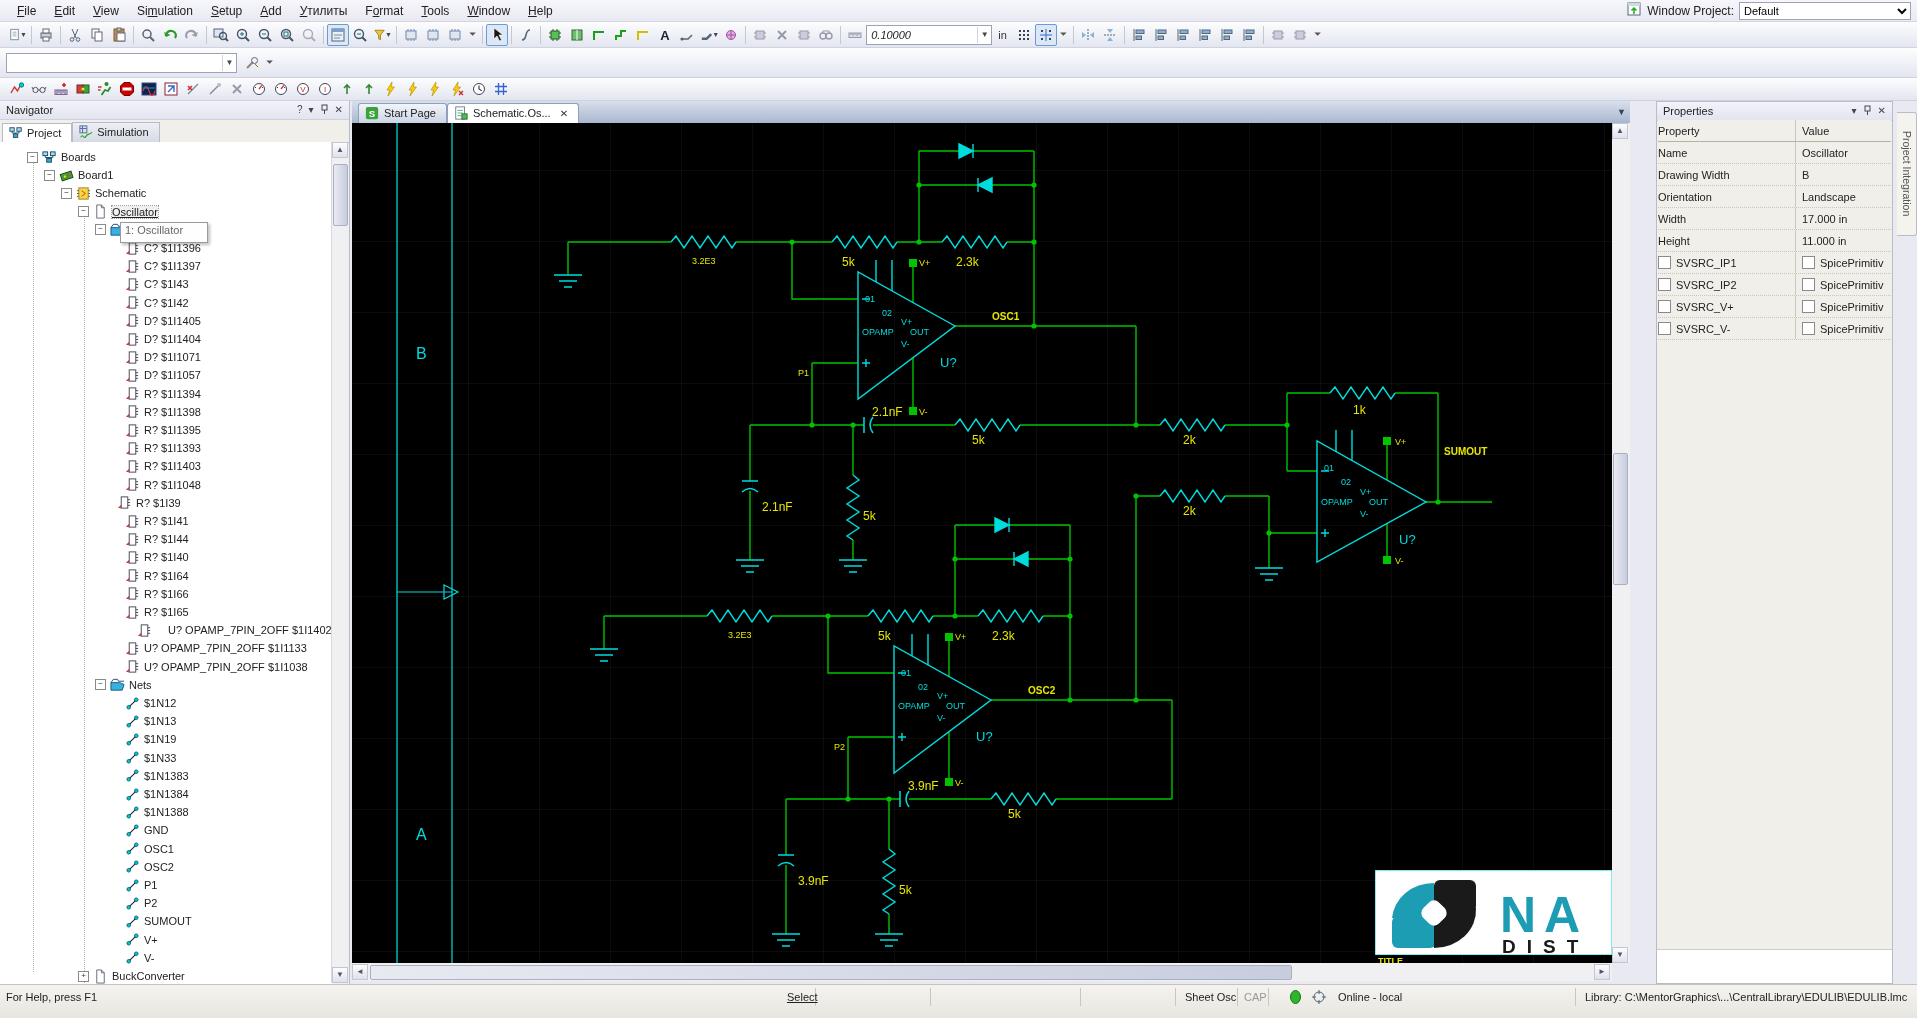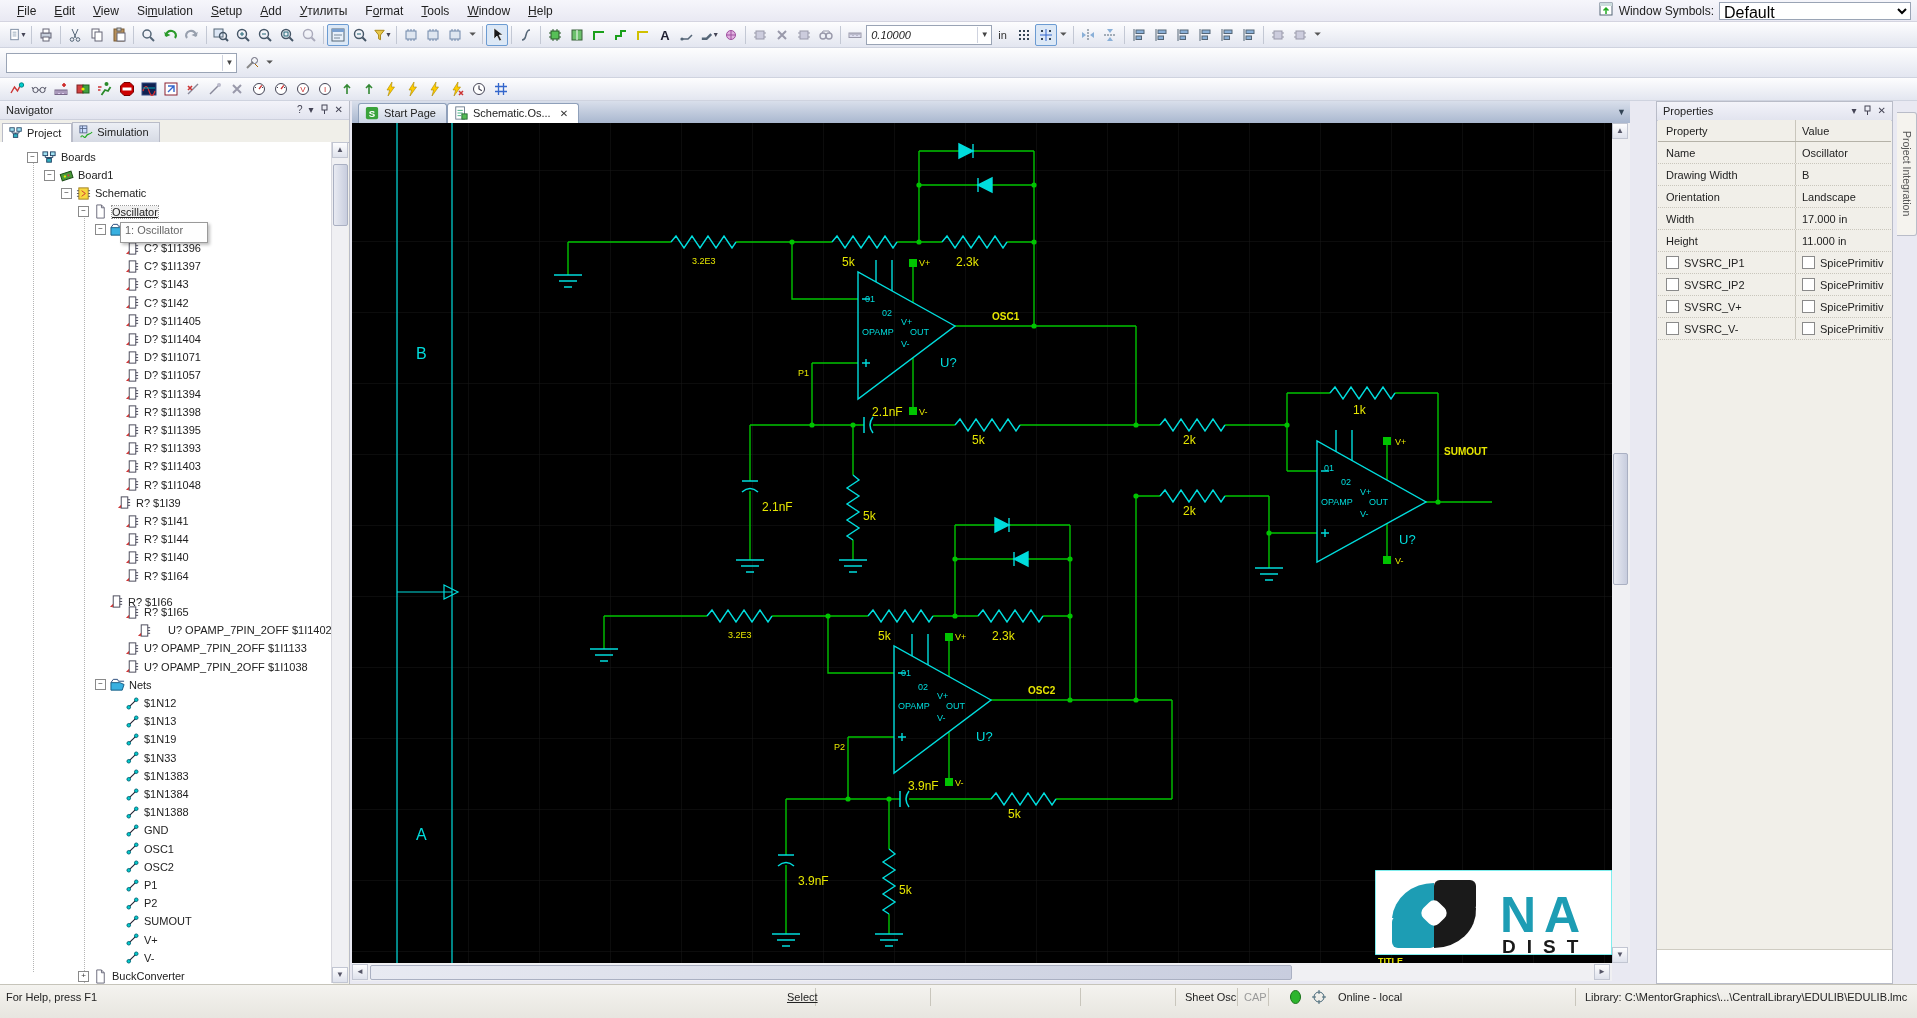--- a/index.html
+++ b/index.html
@@ -3,21 +3,21 @@
 <meta charset="utf-8">
 <style>
   html,body{margin:0;padding:0;width:1917px;height:1018px;overflow:hidden;
     font-family:"Liberation Sans",sans-serif;background:#e9e9f2;font-size:11px;color:#222;}
   .abs{position:absolute;}
   
   #menubar{left:0;top:0;width:1917px;height:22px;background:linear-gradient(#f6f6fb,#e9e9f3);border-bottom:1px solid #d4d4e0;display:flex;align-items:center;padding-left:8px;box-sizing:border-box;}
   .menu-item{padding:2px 9px;font-size:12px;color:#222;}
   .menu-item u{text-decoration:underline;}
   #winlayouts{position:absolute;right:6px;top:1px;display:flex;align-items:center;gap:5px;font-size:12px;}
-  #winlayouts select{width:192px;height:18px;font-size:16px;border:1px solid #9aa4b5;background:#fff;}
+  #winlayouts select{width:172px;height:18px;font-size:11px;border:1px solid #9aa4b5;background:#fff;}
   
   .tbrow{left:0;width:1917px;background:linear-gradient(#fdfdfe,#e3e6f0);border-bottom:1px solid #cfd3df;display:flex;align-items:center;padding-left:6px;box-sizing:border-box;}
   #tb1{top:22px;height:26px;}
   #tb2{top:48px;height:30px;}
   #tb3{top:78px;height:23px;}
   .tbi{width:20px;height:20px;display:inline-flex;align-items:center;justify-content:center;border:1px solid transparent;border-radius:2px;flex:0 0 auto;}
   .tbi.framed{border:1px solid #6b9bd2;background:#dce8f6;}
   .tbi svg{width:16px;height:16px;}
   .tbsep{width:1px;height:18px;background:#c3c8d4;margin:0 3px;flex:0 0 auto;}
   .tbov{color:#555;font-size:9px;margin:0 3px;flex:0 0 auto;}
@@ -51,21 +51,21 @@
   .doctab svg{width:14px;height:14px;}
   .tabclose{color:#333;font-size:10px;margin-left:4px;}
   #tabmenu{position:absolute;right:4px;top:6px;color:#345;font-size:9px;}
   #canvas{left:352px;top:123px;width:1260px;height:840px;background:#000;}
   #vscroll{left:1612px;top:123px;width:18px;height:840px;background:#f0f0f3;}
   #hscroll{left:352px;top:963px;width:1260px;height:18px;background:#f0f0f3;}
   
   #props{left:1656px;top:101px;width:237px;height:883px;background:#f1efe9;border:1px solid #b9bcc8;box-sizing:border-box;}
   #proptable{position:absolute;left:1px;top:18px;right:1px;background:#f1efe9;}
   .prow{display:flex;height:21px;align-items:center;border-bottom:1px dotted #c9c6bc;font-size:11px;}
-  .prow .pc{width:138px;padding-left:8px;display:flex;align-items:center;gap:5px;box-sizing:border-box;border-right:1px solid #c9c6bc;height:100%;}
+  .prow .pc{width:138px;display:flex;align-items:center;gap:5px;box-sizing:border-box;border-right:1px solid #c9c6bc;height:100%;}
   .prow .vc{flex:1;padding-left:6px;display:flex;align-items:center;gap:5px;overflow:hidden;white-space:nowrap;}
   .prow.hdr{border-bottom:1px solid #b5b2a8;}
   .prow.hdr .pc,.prow.hdr .vc{justify-content:flex-start;color:#222;}
   .cb{width:11px;height:11px;border:1px solid #8a8a8a;background:#fff;flex:0 0 auto;}
   #propwhite{left:1657px;top:949px;width:235px;height:33px;background:#fff;border-top:1px solid #cfccc2;}
   #sidetab{left:1897px;top:112px;width:19px;height:122px;background:#f5f3ee;border:1px solid #b9bcc8;border-left:none;border-radius:0 3px 3px 0;display:flex;align-items:center;justify-content:center;}
   #sidetab span{writing-mode:vertical-rl;font-size:10.5px;color:#555;}
   #rightstrip{left:1893px;top:101px;width:24px;height:883px;background:#ece9e2;z-index:-1;}
   
   #status{left:0;top:984px;width:1917px;height:34px;background:linear-gradient(#f4f3ef,#e7e5df);border-top:1px solid #c6c4ba;font-size:11px;color:#222;}
@@ -89,21 +89,21 @@
     <span class="menu-item"><u>T</u>ools</span>
     <span class="menu-item"><u>W</u>indow</span>
     <span class="menu-item"><u>H</u>elp</span>
   </div>
 <div id="winlayouts">
   <span><svg width="16" height="16" viewBox="0 0 16 16">
         <rect x="2" y="2" width="12" height="12" fill="#fff" stroke="#567"></rect>
         <rect x="2" y="2" width="12" height="3" fill="#cdd"></rect>
         <path d="M8 13V7M5.5 9.5L8 7l2.5 2.5" stroke="#2a2" fill="none" stroke-width="1.5"></path>
       </svg></span>
-  <span>Window Symbols:</span>
+  <span>Window Project:</span>
   <select><option>Default</option></select>
 </div>
 
 <div id="tb1" class="tbrow abs">
     <span class="tbi">
       <svg viewBox="0 0 16 16">
         <rect x="4" y="2" width="8" height="11" fill="#fff" stroke="#7a8aa0"></rect>
         <path d="M6 5h4M6 7h4M6 9h4" stroke="#9ab"></path>
       </svg>
       <span style="font-size:7px;color:#445;margin-left:-2px;">▼</span>
@@ -830,21 +830,21 @@
       </div>
       <div class="trow" style="top: 424.6px; left: 112px;">
         <span style="width:13px;flex:0 0 auto;"></span>
         <span class="ticon"><svg viewBox="0 0 16 16">
             <rect x="4.5" y="2" width="7" height="12" fill="#fff" stroke="#445"></rect>
             <path d="M4.5 10.5L1 13.5l3 .5z" fill="#c33"></path>
             <path d="M11.5 5H14M11.5 8H14M11.5 11H14" stroke="#445"></path>
           </svg></span>
         <span class="">R? $1I64</span>
       </div>
-      <div class="trow" style="top: 442.8px; left: 96px; margin-top: 8px;">
+      <div class="trow" style="top: 442.8px; left: 112px;">
         <span style="width:13px;flex:0 0 auto;"></span>
         <span class="ticon"><svg viewBox="0 0 16 16">
             <rect x="4.5" y="2" width="7" height="12" fill="#fff" stroke="#445"></rect>
             <path d="M4.5 10.5L1 13.5l3 .5z" fill="#c33"></path>
             <path d="M11.5 5H14M11.5 8H14M11.5 11H14" stroke="#445"></path>
           </svg></span>
         <span class="">R? $1I66</span>
       </div>
       <div class="trow" style="top: 461px; left: 112px;">
         <span style="width:13px;flex:0 0 auto;"></span>

